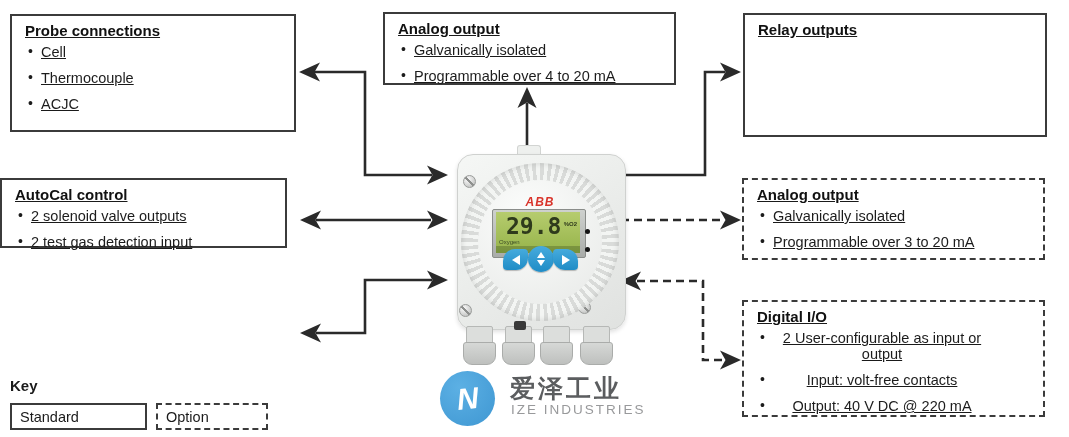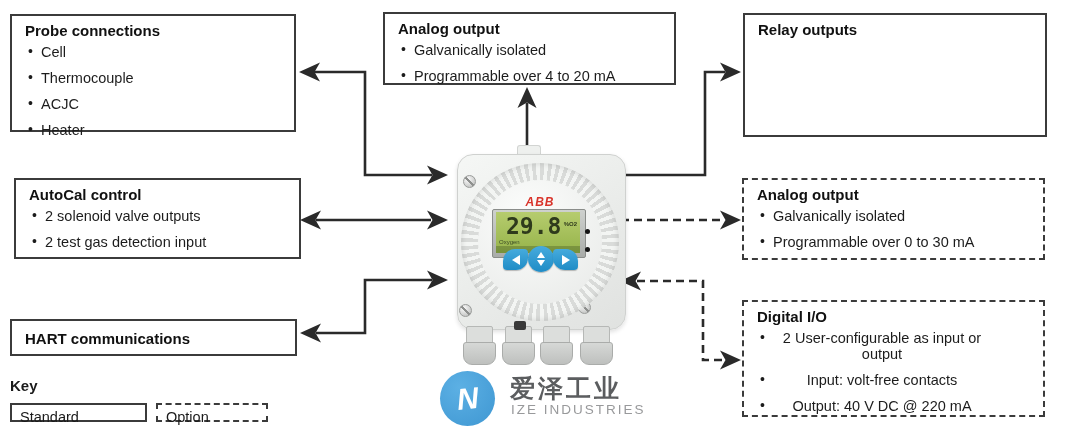--- a/index.html
+++ b/index.html
@@ -1,37 +1,37 @@
 <!DOCTYPE html>
 <html><head>
 <meta charset="utf-8">
 <style>
   html,body{margin:0;padding:0;background:#fff;}
   #canvas{
     position:relative;width:1069px;height:437px;background:#ffffff;
     font-family:"Liberation Sans","DejaVu Sans",sans-serif;color:#1a1a1a;overflow:hidden;
   }
   
-  .infobox{position:absolute;box-sizing:border-box;border:2px solid #3b3b3b;background:#fff;padding:6px 10px 0 13px;}
+  .infobox{position:absolute;box-sizing:border-box;border:2px solid #3b3b3b;background:#fff;padding:6px 10px 0 13px;text-decoration:underline;}
   .infobox.dashed{border-style:dashed;}
   .infobox h3{font-size:15px;line-height:17px;margin:0 0 5px 0;font-weight:bold;color:#111;}
   .infobox ul{list-style:none;margin:0;padding:0;}
   .infobox li{font-size:14.5px;line-height:16px;margin:0 0 10px 0;padding-left:16px;position:relative;color:#1c1c1c;}
   .infobox li::before{content:"•";position:absolute;left:3px;top:-1px;font-size:14px;color:#1c1c1c;}
   #box-probe{left:10px;top:14px;width:286px;height:118px;}
   #box-analog-top{left:383px;top:12px;width:293px;height:73px;}
   #box-relay{left:743px;top:13px;width:304px;height:124px;}
-  #box-autocal{left:14px;top:178px;width:287px;height:81px;}
+  #box-autocal{left:0;top:178px;width:287px;height:70px;}
   #box-analog-right{left:742px;top:178px;width:303px;height:82px;}
   #box-hart{left:10px;top:319px;width:287px;height:37px;padding-top:9px;}
   #box-digital{left:742px;top:300px;width:303px;height:117px;}
   #box-digital li{max-width:218px;text-align:center;}
   
   #key-label{position:absolute;left:10px;top:377px;font-size:15px;font-weight:bold;}
-  .keybox{position:absolute;top:403px;height:19px;box-sizing:border-box;border:2px solid #3b3b3b;font-size:14.5px;line-height:24px;padding-left:8px;background:#fff;}
+  .keybox{position:absolute;top:403px;height:27px;box-sizing:border-box;border:2px solid #3b3b3b;font-size:14.5px;line-height:24px;padding-left:8px;background:#fff;}
   #key-standard{left:10px;width:137px;}
   #key-option{left:156px;width:112px;border-style:dashed;}
   
   #arrows{position:absolute;left:0;top:0;width:1069px;height:437px;pointer-events:none;}
   #arrows polyline{fill:none;stroke:#2a2a2a;stroke-width:2.6;}
   #arrows polygon{fill:#2a2a2a;stroke:none;}
   #arrows .dash{stroke-dasharray:8 5;}
   
   .dev{position:absolute;}
   #dev-tab{left:517px;top:145px;width:22px;height:13px;background:#eef0ee;border:1px solid #d2d4d2;border-bottom:none;border-radius:3px 3px 0 0;}
@@ -118,21 +118,20 @@
       <polygon points="741,360 720,350.5 725.5,360 720,369.5"></polygon>
     </g>
   </svg>
 
   <div class="infobox" id="box-probe">
     <h3>Probe connections</h3>
     <ul>
         <li>Cell</li>
         <li>Thermocouple</li>
         <li>ACJC</li>
-        <li>Heater</li>
       </ul>
   </div>
 
   <div class="infobox" id="box-analog-top">
     <h3>Analog output</h3>
     <ul>
         <li>Galvanically isolated</li>
         <li>Programmable over 4 to 20 mA</li>
       </ul>
   </div>
@@ -146,27 +145,24 @@
     <ul>
         <li>2 solenoid valve outputs</li>
         <li>2 test gas detection input</li>
       </ul>
   </div>
 
   <div class="infobox dashed" id="box-analog-right">
     <h3>Analog output</h3>
     <ul>
         <li>Galvanically isolated</li>
-        <li>Programmable over 0 to 30 mA</li>
-      </ul>
-  </div>
-
-  <div class="infobox" id="box-hart">
-    <h3>HART communications</h3>
-  </div>
+        <li>Programmable over 3 to 20 mA</li>
+      </ul>
+  </div>
+
 
   <div class="infobox dashed" id="box-digital">
     <h3>Digital I/O</h3>
     <ul>
         <li>2 User-configurable as input or output</li>
         <li>Input: volt-free contacts</li>
         <li>Output: 40 V DC @ 220 mA</li>
       </ul>
   </div>
 

